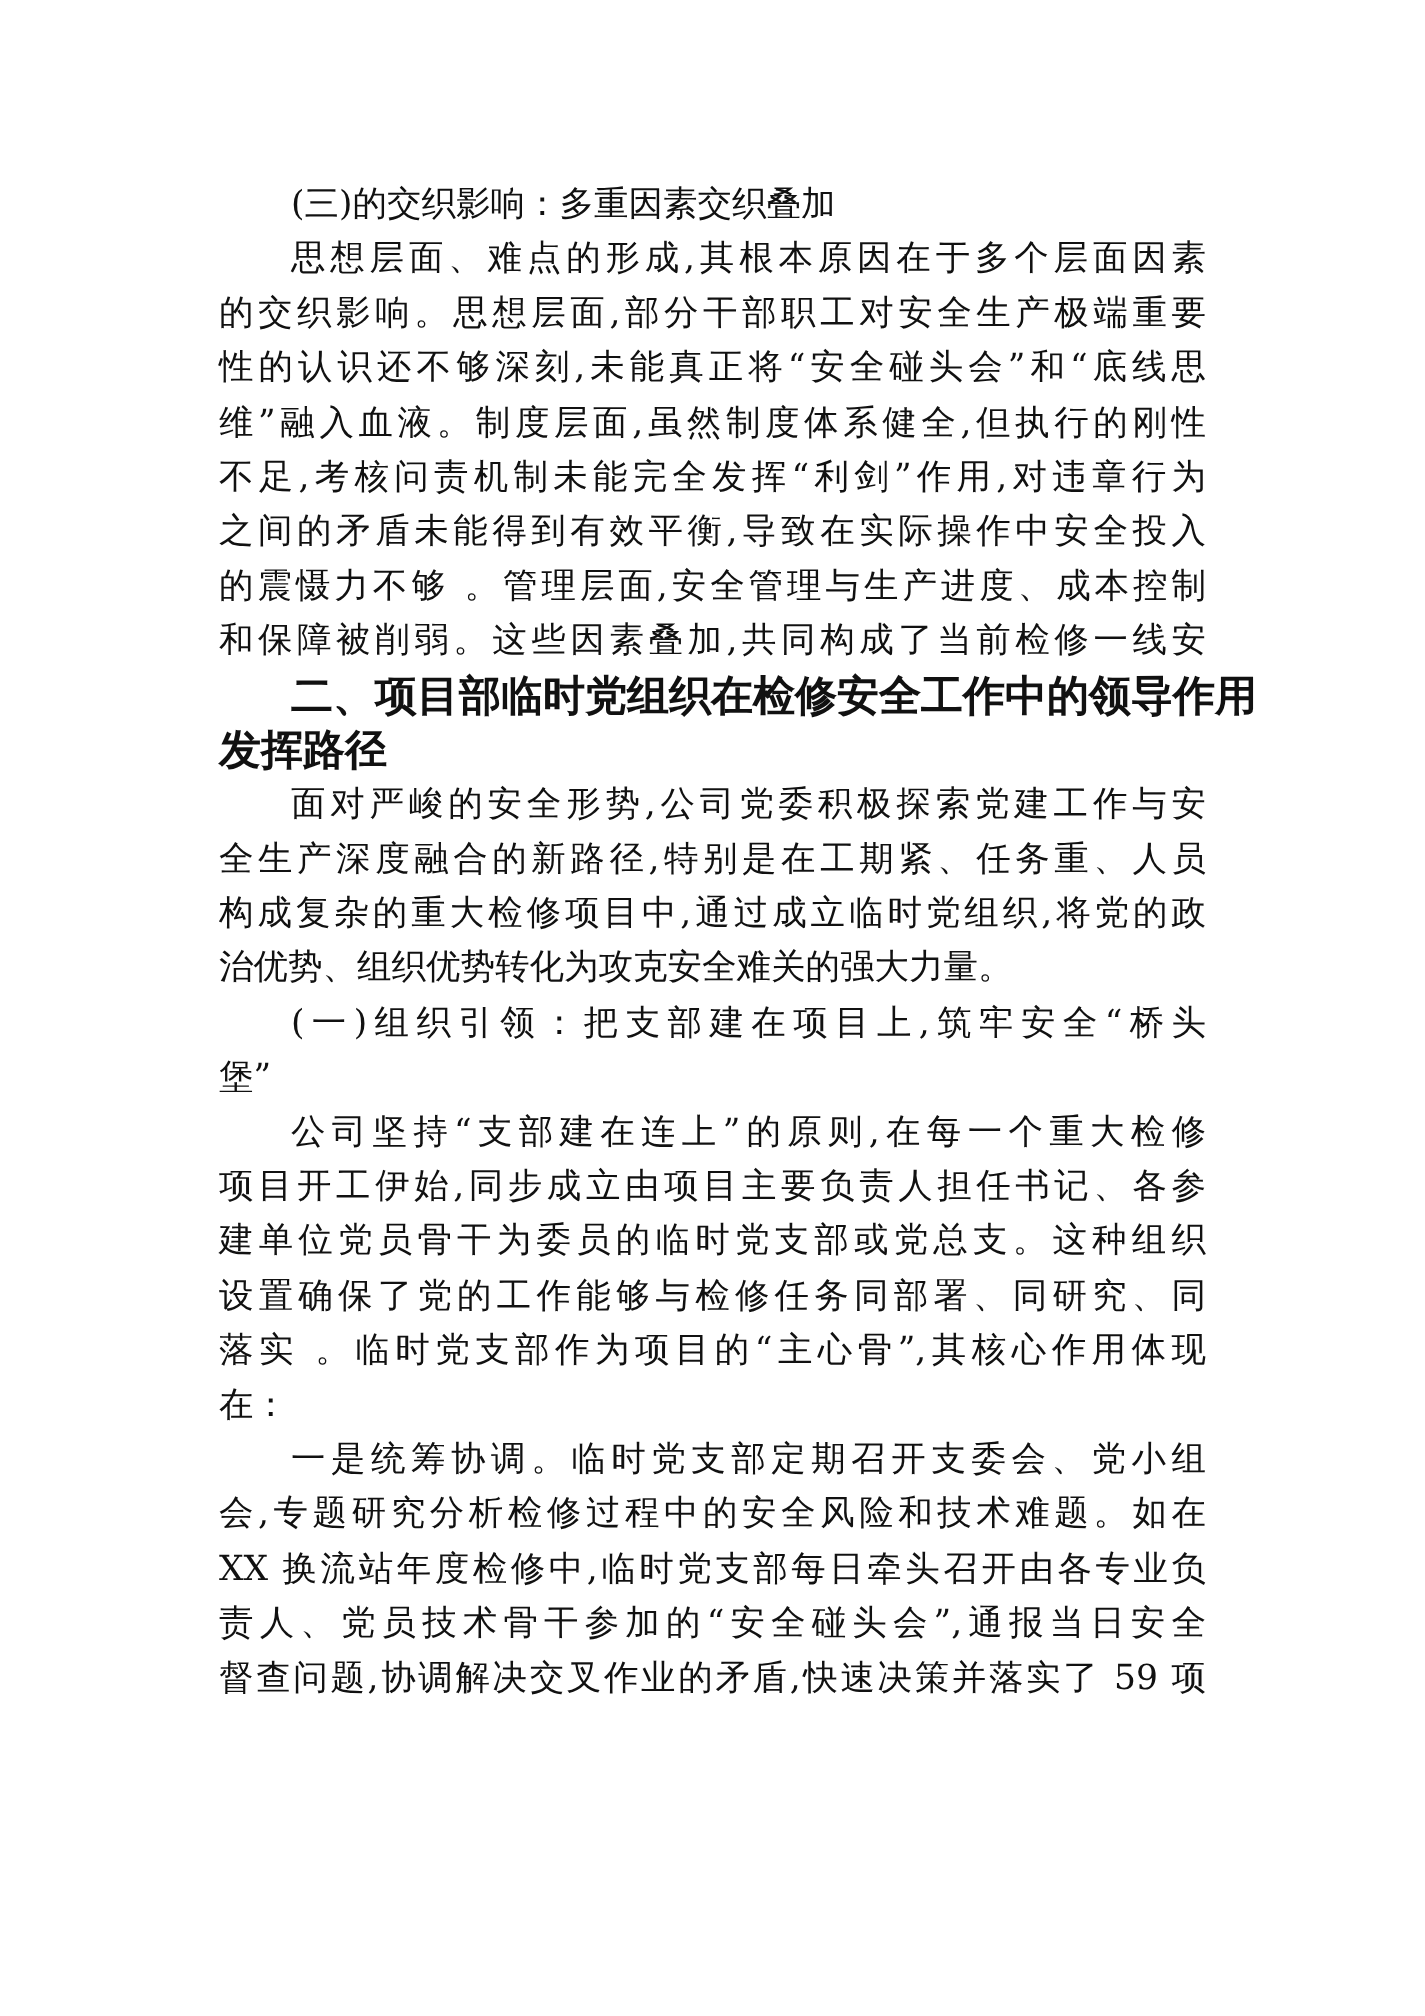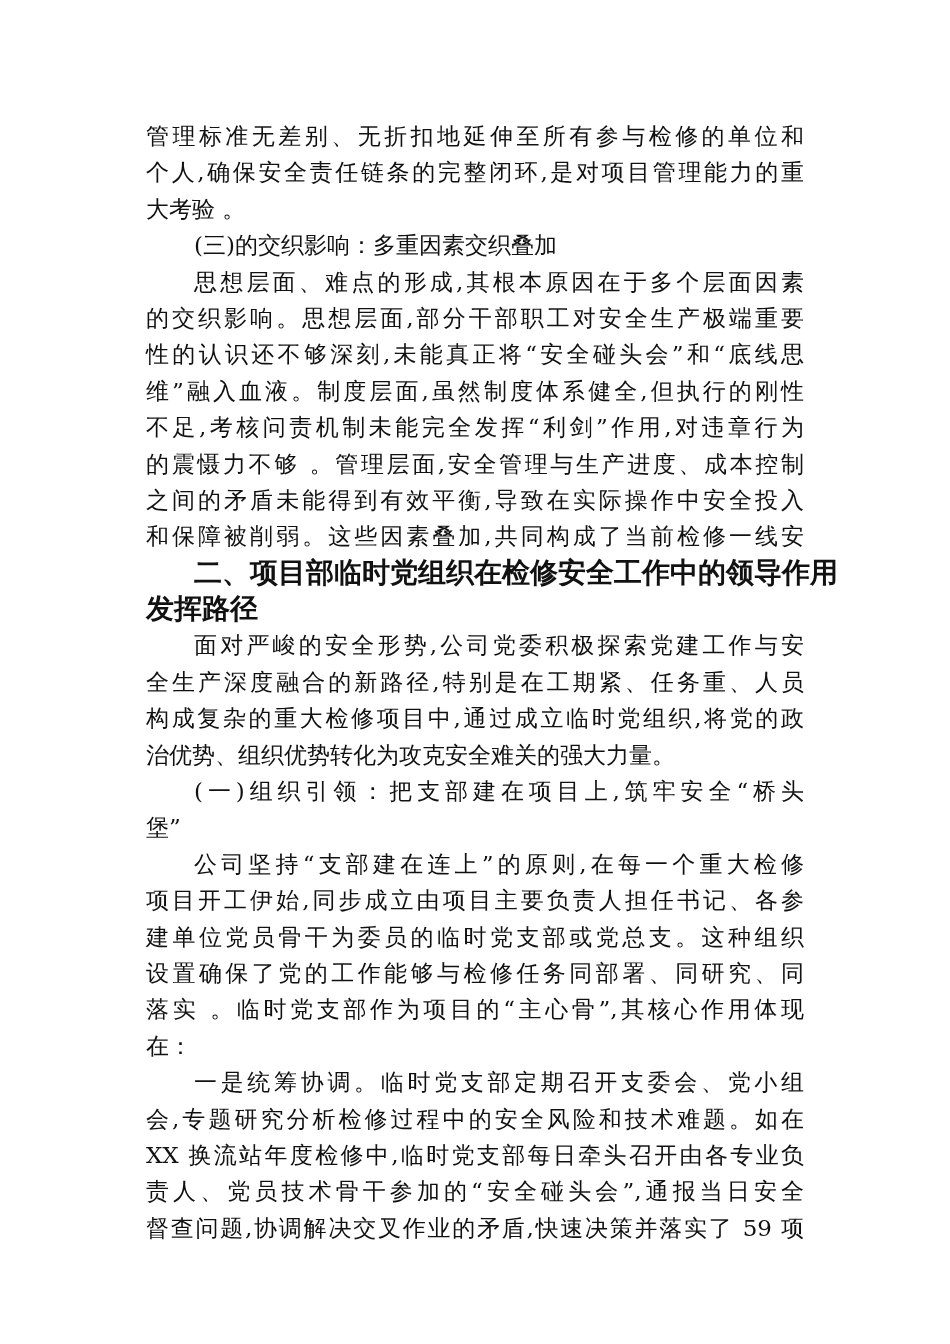--- a/index.html
+++ b/index.html
@@ -17,38 +17,33 @@
     .line.last { text-align-last: left; }
     .line.indent { padding-left: 48px; }
     .line.heading { font-family: "DejaVu Sans", "Liberation Sans", sans-serif; font-weight: bold; font-size: 28px; }
     .lead { font-weight: normal; font-family: "DejaVu Sans", "Liberation Sans", sans-serif; }
   </style>
 </head>
 <body>
 
 <div class="page">
 
-  <div>
-    <div class="line">管理标准无差别、无折扣地延伸至所有参与检修的单位和</div>
-    <div class="line">个人,确保安全责任链条的完整闭环,是对项目管理能力的重</div>
-    <div class="line last">大考验 。</div>
-  </div>
 
   <div>
     <div class="line indent last">(三)的交织影响：多重因素交织叠加</div>
   </div>
 
   <div>
     <div class="line indent">思想层面、难点的形成,其根本原因在于多个层面因素</div>
     <div class="line">的交织影响。思想层面,部分干部职工对安全生产极端重要</div>
     <div class="line">性的认识还不够深刻,未能真正将“安全碰头会”和“底线思</div>
     <div class="line">维”融入血液。制度层面,虽然制度体系健全,但执行的刚性</div>
     <div class="line">不足,考核问责机制未能完全发挥“利剑”作用,对违章行为</div>
+    <div class="line">之间的矛盾未能得到有效平衡,导致在实际操作中安全投入</div>
     <div class="line">的震慑力不够 。管理层面,安全管理与生产进度、成本控制</div>
-    <div class="line">之间的矛盾未能得到有效平衡,导致在实际操作中安全投入</div>
     <div class="line">和保障被削弱。这些因素叠加,共同构成了当前检修一线安</div>
   </div>
 
   <div>
     <div class="line indent heading">二、项目部临时党组织在检修安全工作中的领导作用</div>
     <div class="line heading last">发挥路径</div>
   </div>
 
   <div>
     <div class="line indent">面对严峻的安全形势,公司党委积极探索党建工作与安</div>

